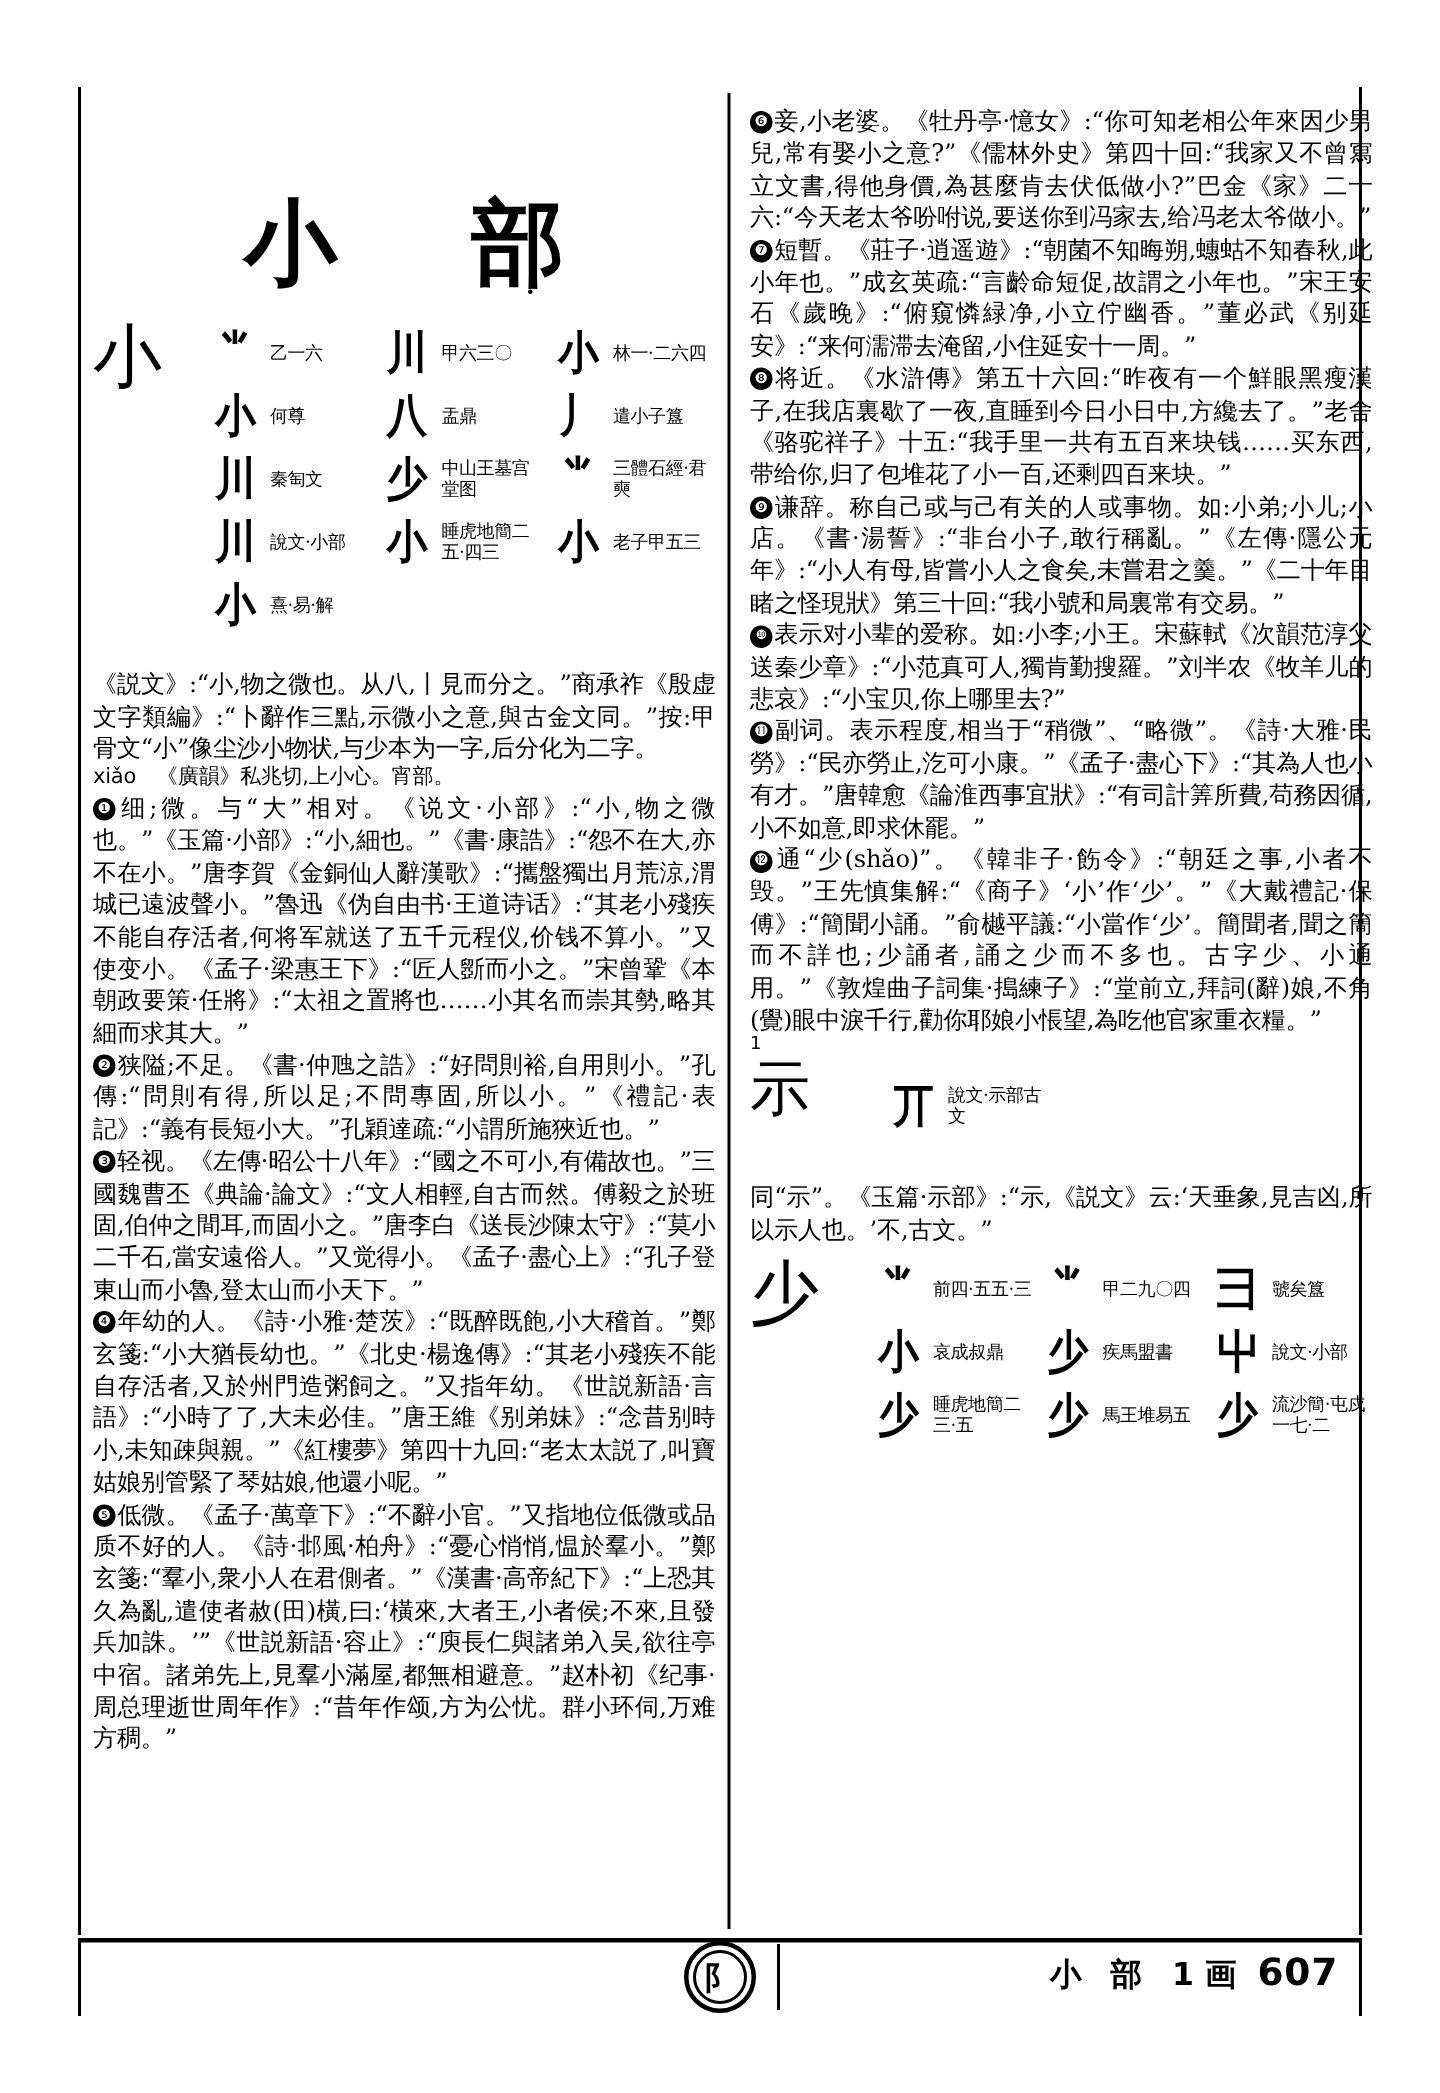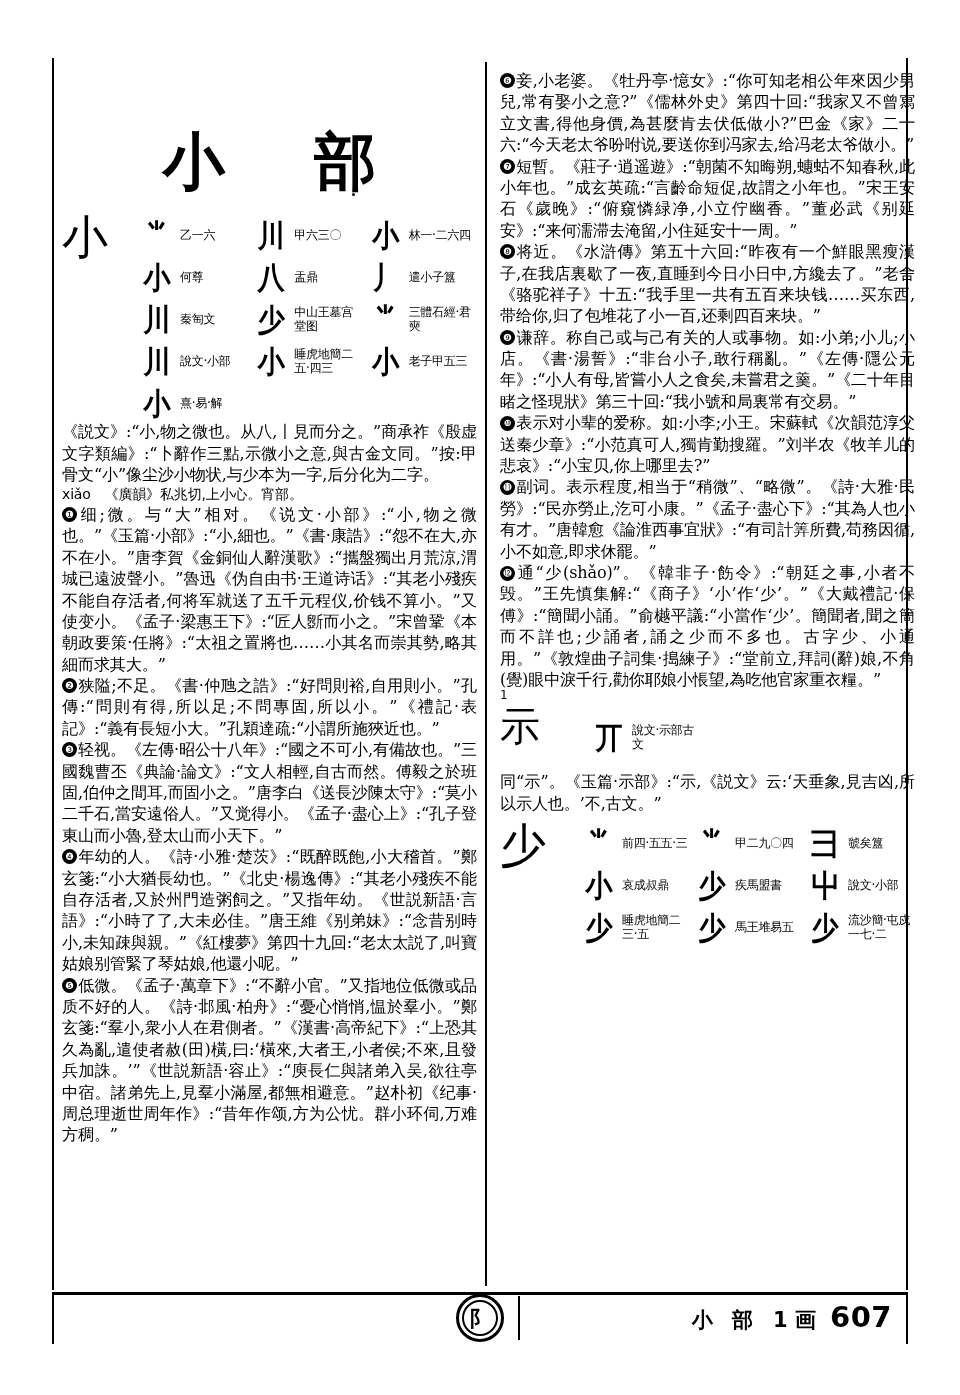--- a/index.html
+++ b/index.html
@@ -137,21 +137,21 @@
   .srclabel {
     font-size: 12px;
     line-height: 1.12;
     font-family: "DejaVu Serif", "Liberation Serif", serif;
     letter-spacing: -0.3px;
     max-width: 84px;
   }
 
   
   .body-text {
-    margin-top: 0;
+    margin-top: 24px;
     font-size: 16.1px;
     line-height: 1.33;
     text-align: justify;
     text-justify: inter-character;
     letter-spacing: -0.15px;
   }
   .body-text p {
     margin: 0;
     text-indent: 0;
   }
@@ -213,21 +213,21 @@
   .footer-radical {
     font-size: 21px;
     font-weight: bold;
     letter-spacing: 6px;
   }
   .footer-strokes {
     font-size: 21px;
     font-weight: bold;
   }
   .footer-pageno {
-    font-size: 29px;
+    font-size: 25px;
     font-weight: bold;
     letter-spacing: 0.5px;
   }
 
   .stray-dot {
     position: absolute;
     width: 3px; height: 3px;
     background: #000;
     border-radius: 50%;
   }
@@ -339,21 +339,21 @@
       <div class="stroke-sup">1</div>
       <div class="head-char sm" style="top:2px;">示</div>
       <div class="script-grid" style="grid-template-columns:repeat(3,1fr); margin-left:86px; padding-top:16px;">
         <div class="script-cell">
           <span class="glyph">丌</span>
           <span class="srclabel">說文·示部古文</span>
         </div>
       </div>
     </div>
 
-    <div class="body-text" style="margin-top:16px;">
+    <div class="body-text" style="margin-top:32px;">
       <p class="para-indent">同“示”。《玉篇·示部》:“示,《説文》云:‘天垂象,見吉凶,所以示人也。’不,古文。”</p>
     </div>
 
     <div class="entry-head" style="margin-top:12px;">
       <div class="head-char">少</div>
 
       <div class="script-grid" style="margin-left:76px;">
         <div class="script-cell">
           <span class="glyph">⺌</span>
           <span class="srclabel">前四·五五·三</span>

